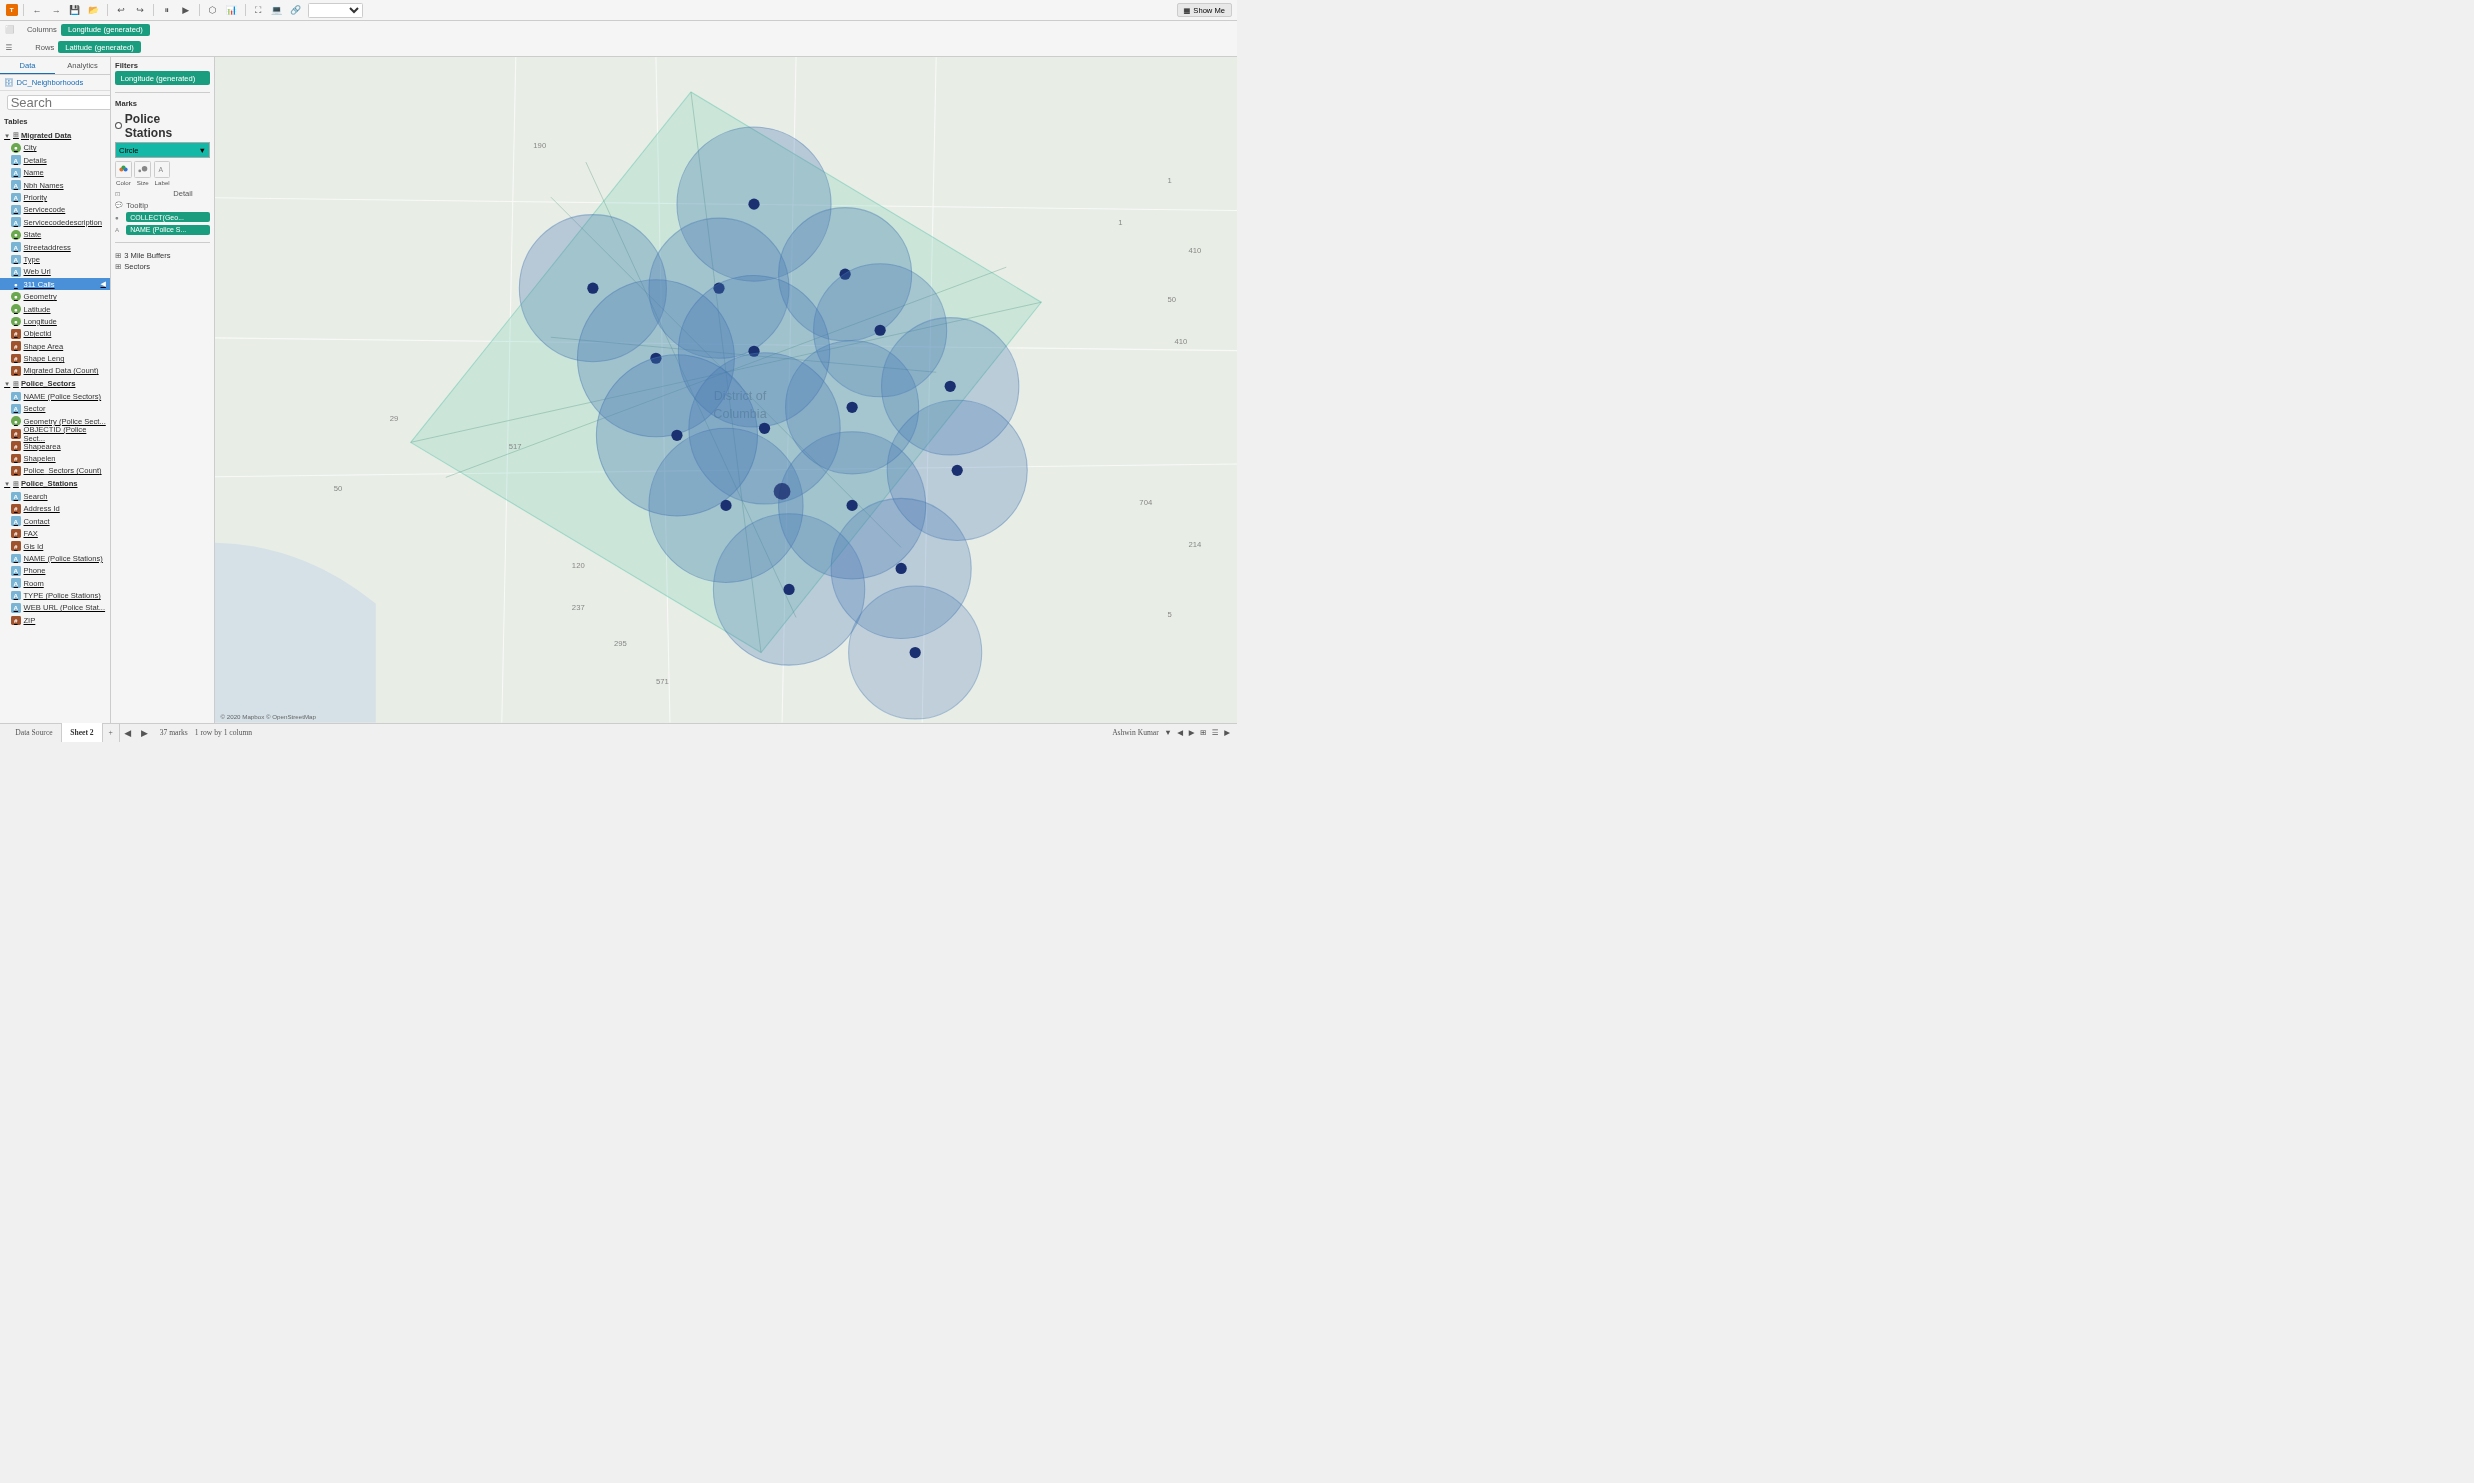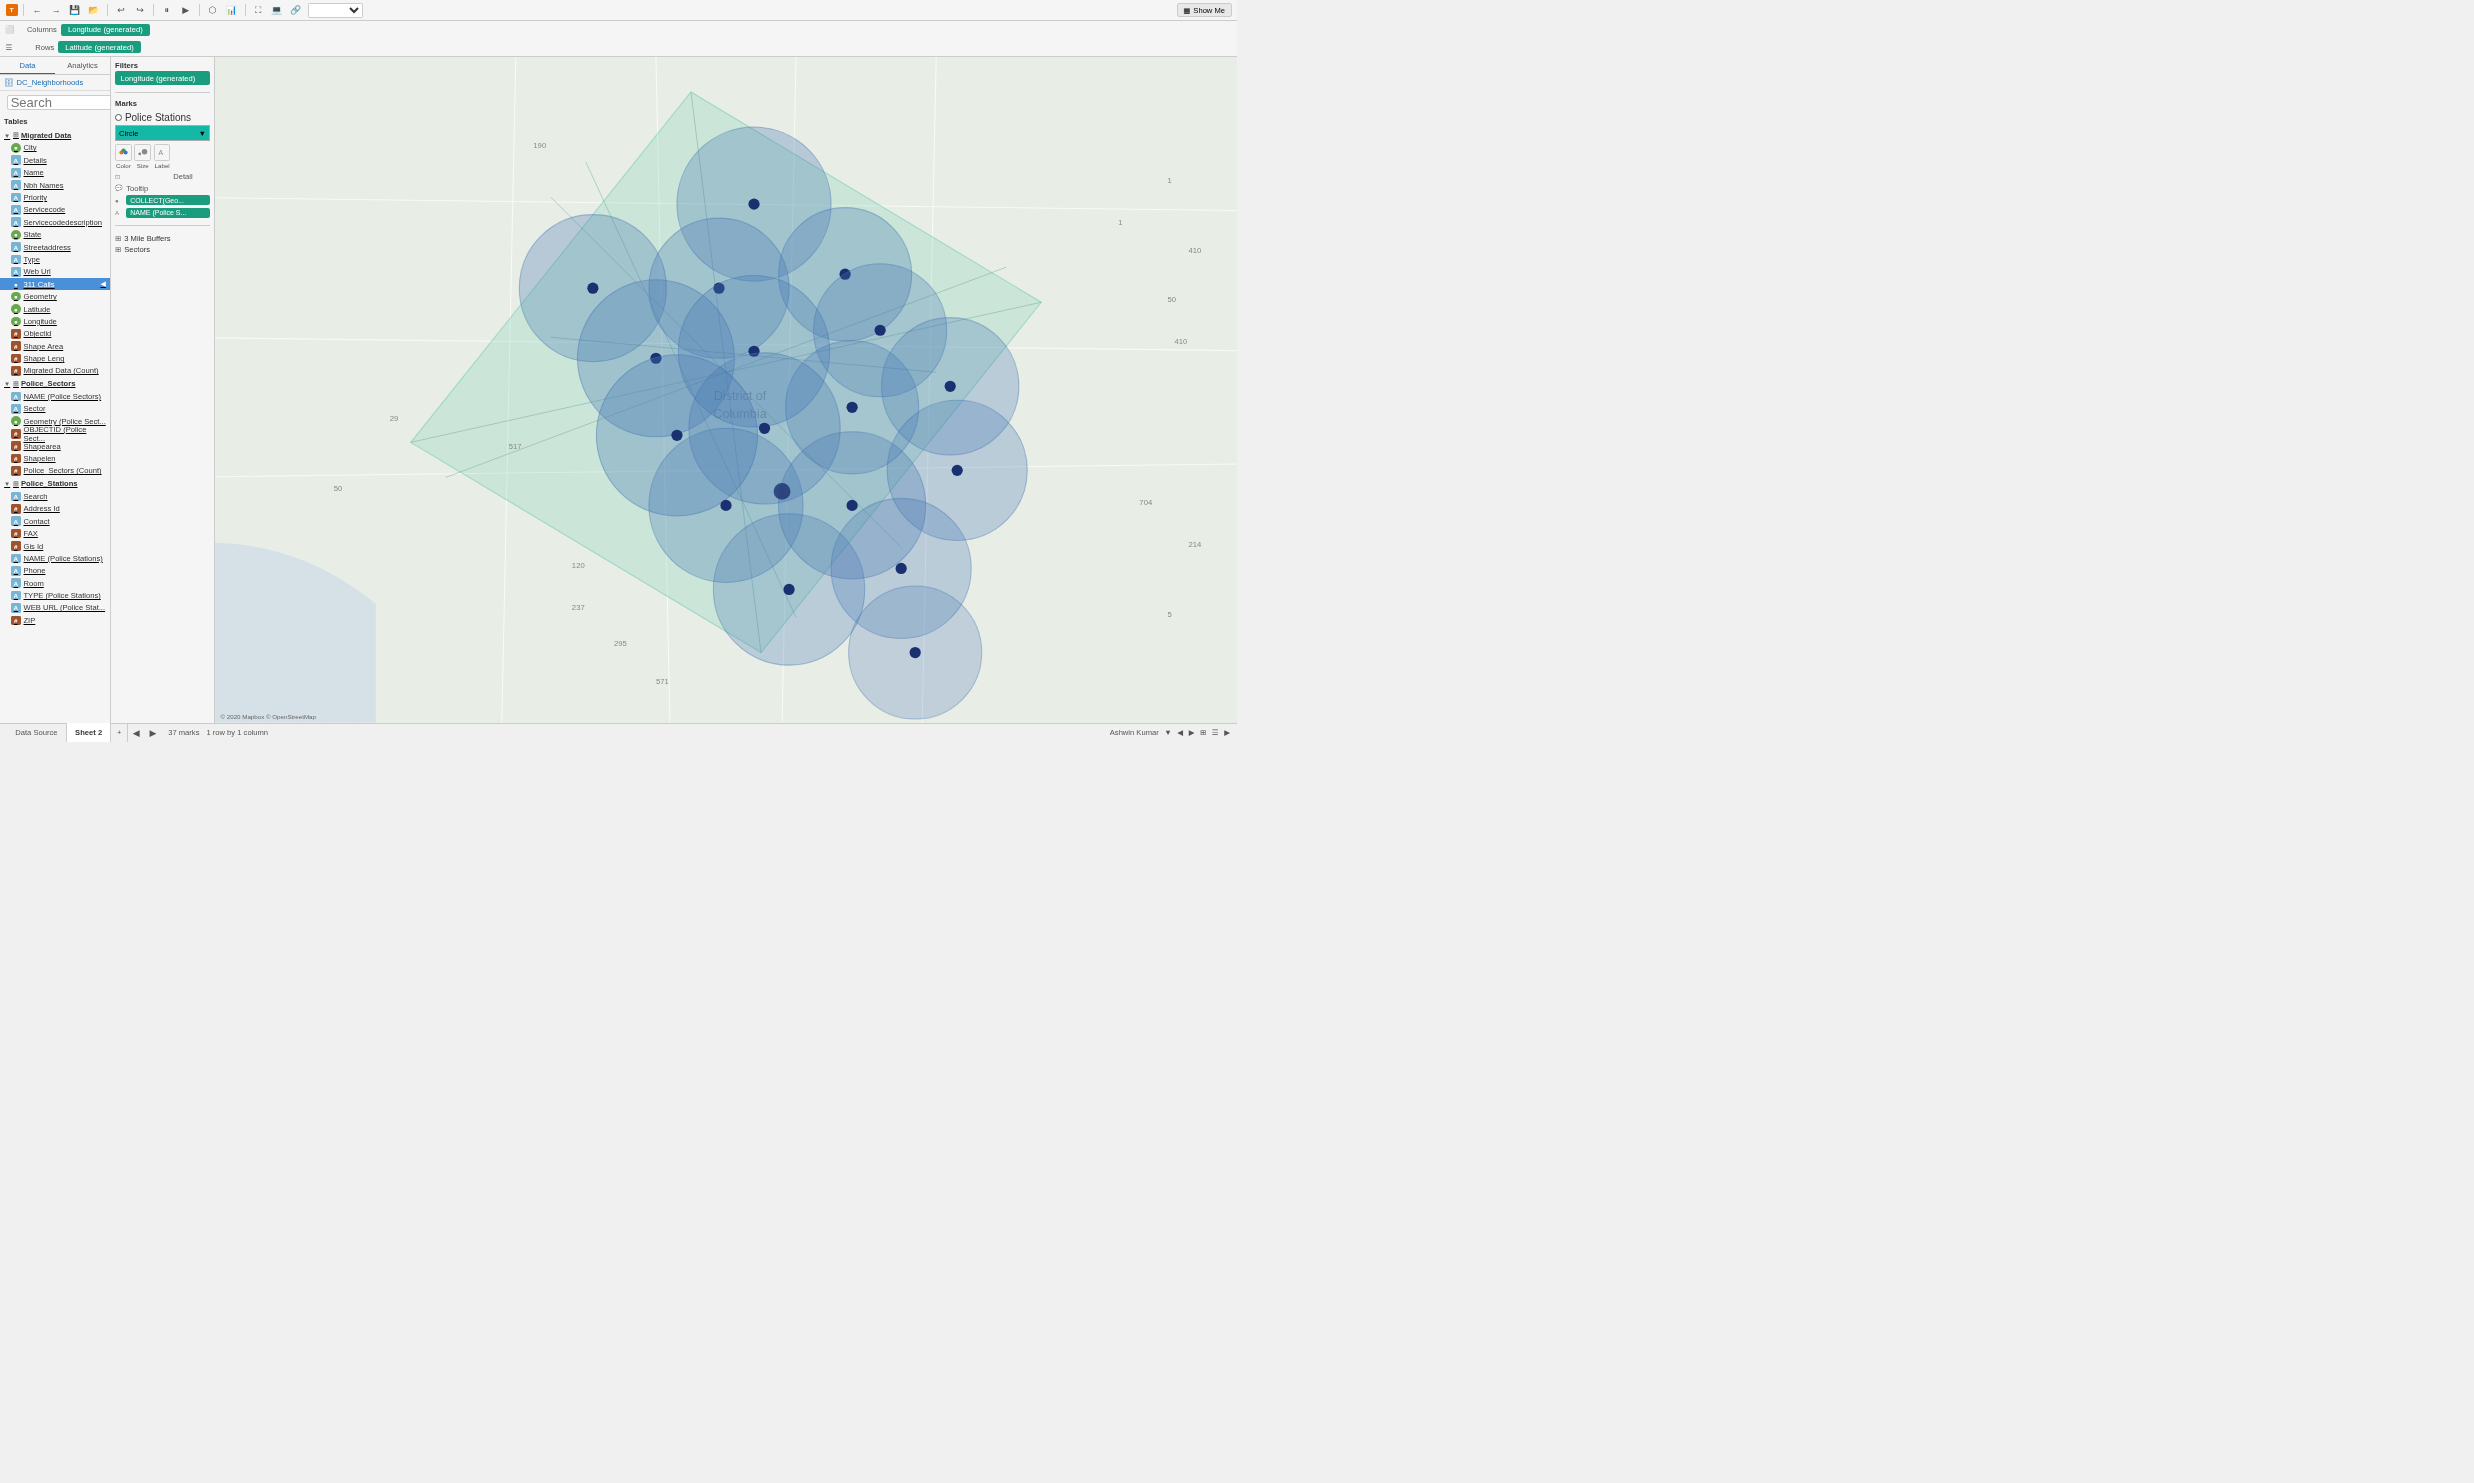--- a/index.html
+++ b/index.html
@@ -175,21 +175,21 @@
     }
     .filter-pill {
       background: #1a9c7e;
       color: white;
       font-size: 7.6px;
       padding: 2.1px 5.5px;
       border-radius: 2.1px;
       cursor: pointer;
     }
     .marks-group-label {
-      font-size: 10px; color: #333; font-weight: normal;
+      font-size: 12px; color: #333; font-weight: bold;
       padding: 2.1px 0;
       display: flex; align-items: center; gap: 2.8px;
     }
     .marks-radio {
       width: 7px; height: 7px;
       border: 1.4px solid #555;
       border-radius: 50%;
       background: white;
       display: inline-block;
     }
@@ -288,20 +288,21 @@
     .status-bar {
       height: 19.4px;
       background: #f0f0f0;
       border-top: 0.7px solid #ccc;
       display: flex;
       align-items: center;
       padding: 0 7px;
       gap: 7px;
       font-size: 7.6px;
       color: #555;
+      font-family: Liberation Serif, serif;
     }
     .status-tabs {
       display: flex; gap: 0;
     }
     .status-tab {
       padding: 0 8.3px;
       height: 19.4px;
       display: flex; align-items: center;
       border-right: 0.7px solid #ccc;
       cursor: pointer;

